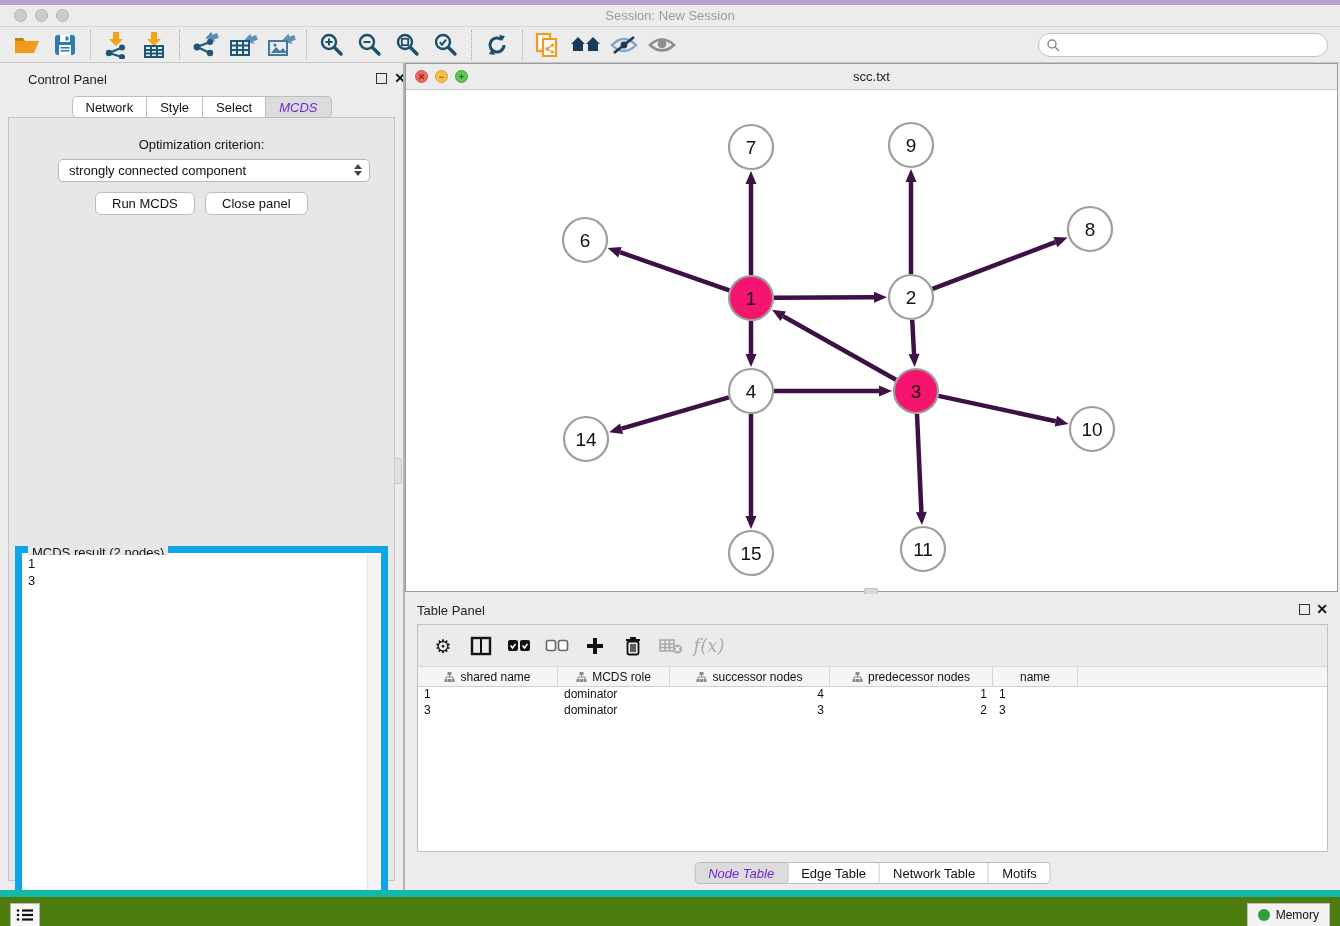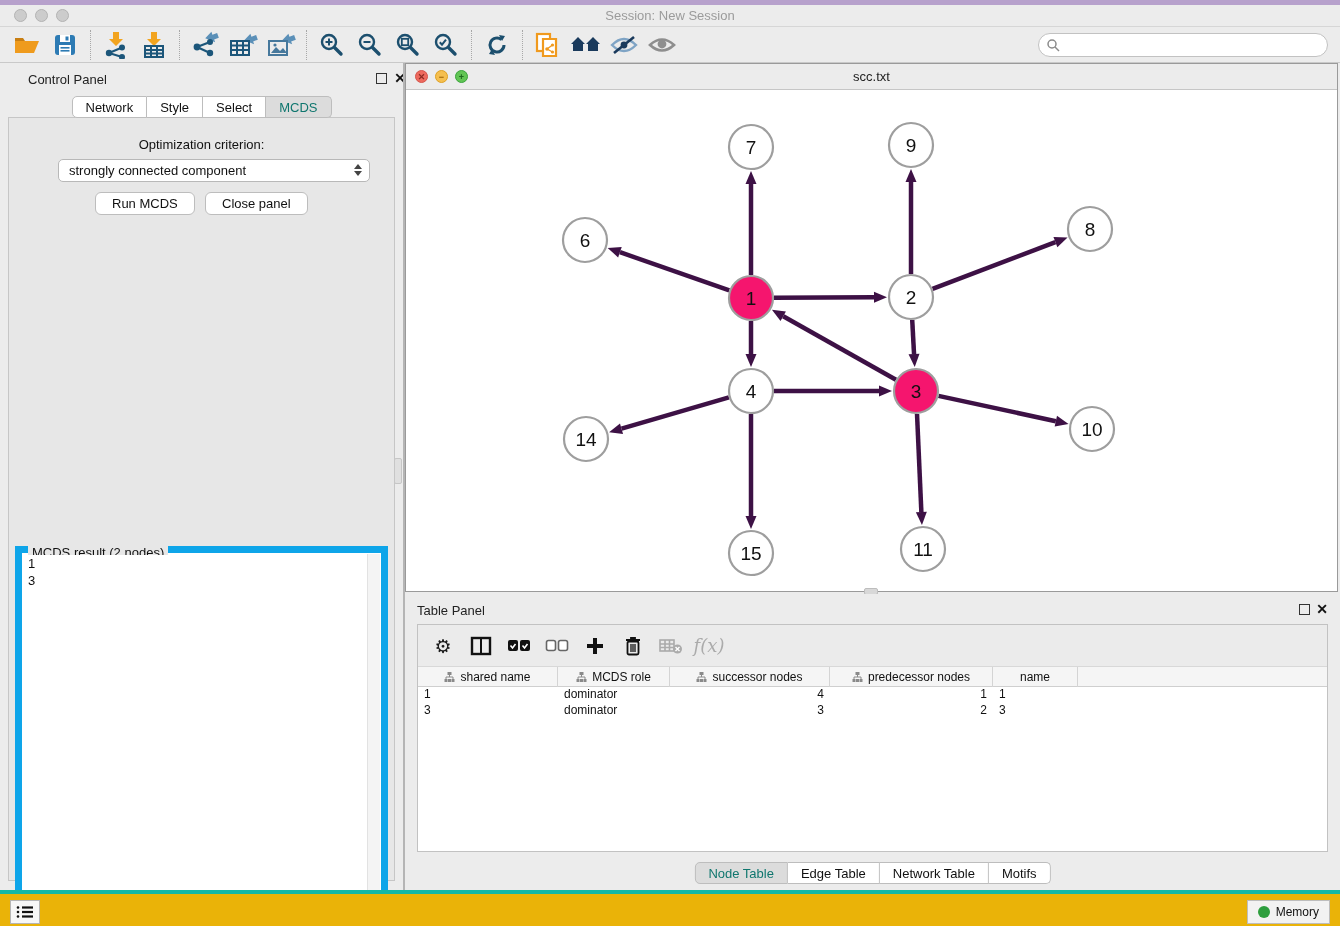--- a/index.html
+++ b/index.html
@@ -26,21 +26,21 @@
   .cp-header { position:absolute; left:16px; top:0; width:100%; height:32px;text-decoration:underline; }
   .panel-title { position:absolute; left:12px; top:9px; font-size:13px; color:#222; }
   .float-ic { position:absolute; width:11px; height:11px; border:1.5px solid #333; top:10px; background:transparent; }
   .close-ic { position:absolute; top:6px; font-size:14px; font-weight:bold; color:#111; line-height:18px; }
   .cp-float { right:32px; } .cp-close { right:13px; }
 
   .seg { display:flex; }
   .seg .seg-btn { border:1px solid #BDBDBD; border-left:none; background:#FFFFFF; padding:3px 13px; font-size:13px; color:#111; height:22px; cursor:pointer; }
   .seg .seg-btn:first-child { border-left:1px solid #BDBDBD; border-radius:5px 0 0 5px; }
   .seg .seg-btn:last-child { border-radius:0 5px 5px 0; }
-  .seg .sel { background:#DCDCDC; color:#0f766e; }
+  .seg .sel { background:#DCDCDC; color:#6d28d9;font-style:italic; }
   .cp-tabs { position:absolute; left:50%; transform:translateX(-50%); top:33px; z-index:2; }
 
   .cp-box { position:absolute; left:8px; top:54px; width:387px; height:764px; background:#E7E7E7; border:1px solid #C6C6C6; }
   .opt-label { position:absolute; left:0; right:0; top:19px; text-align:center; font-size:13px; color:#111; }
   .dropdown { position:absolute; left:37px; top:41px; width:312px; height:23px; background:#FFFFFF; border:1px solid #B8B8B8; border-radius:5px; font-size:13px; color:#111; display:flex; align-items:center; padding:0 24px 0 10px; cursor:pointer;margin-left:12px; }
   .dd-stepper { position:absolute; right:7px; top:4px; display:flex; flex-direction:column; gap:2px; }
   .dd-stepper i { display:block; width:0; height:0; border-left:4px solid transparent; border-right:4px solid transparent; }
   .dd-up { border-bottom:5px solid #444; }
   .dd-down { border-top:5px solid #444; }
   .btn { background:#FFFFFF; border:1px solid #BDBDBD; border-radius:6px; font-size:13px; color:#111; height:23px; padding:0 16px; cursor:pointer; }
@@ -78,21 +78,21 @@
   .fx { font-family:"DejaVu Serif", serif; font-style:italic; font-size:18px; color:#ABABAB; }
   .tbl { position:absolute; left:0; top:42px; width:100%; }
   .tbl-head { display:flex; height:20px; background:#F5F5F5; border-bottom:1px solid #CFCFCF; }
   .th { display:flex; align-items:center; justify-content:center; gap:5px; font-size:12px; color:#111; border-right:1px solid #D4D4D4; height:20px; }
   .tbl-row { display:flex; height:16px; font-size:12px; color:#111; background:#FFFFFF; }
   .td { padding:0 6px; overflow:hidden; white-space:nowrap; }
   .num { text-align:right; }
   .tp-tabs { position:absolute; left:50%; transform:translateX(-50%); bottom:6px; }
 
   
-  .statusbar { position:absolute; left:0; top:890px; width:1340px; height:36px; background:#eab308; border-top:4px solid #14b8a6; }
+  .statusbar { position:absolute; left:0; top:890px; width:1340px; height:36px; background:#4d7c0f; border-top:7px solid #14b8a6; }
   .list-btn { position:absolute; left:10px; top:6px; width:30px; height:24px; background:#F7F7F7; border:1px solid #B5B5B5; display:flex; align-items:center; justify-content:center; cursor:pointer; }
   .mem-btn { position:absolute; right:10px; top:6px; height:24px; background:#F2F2F2; border:1px solid #BDBDBD; display:flex; align-items:center; gap:6px; padding:0 10px; font-size:12px; color:#111; cursor:pointer; }
   .mem-dot { width:12px; height:12px; border-radius:50%; background:#2E9E3E; }
 </style>
 </head>
 <body>
 
 <div class="app">
 
   <div class="menu-strip"></div>

